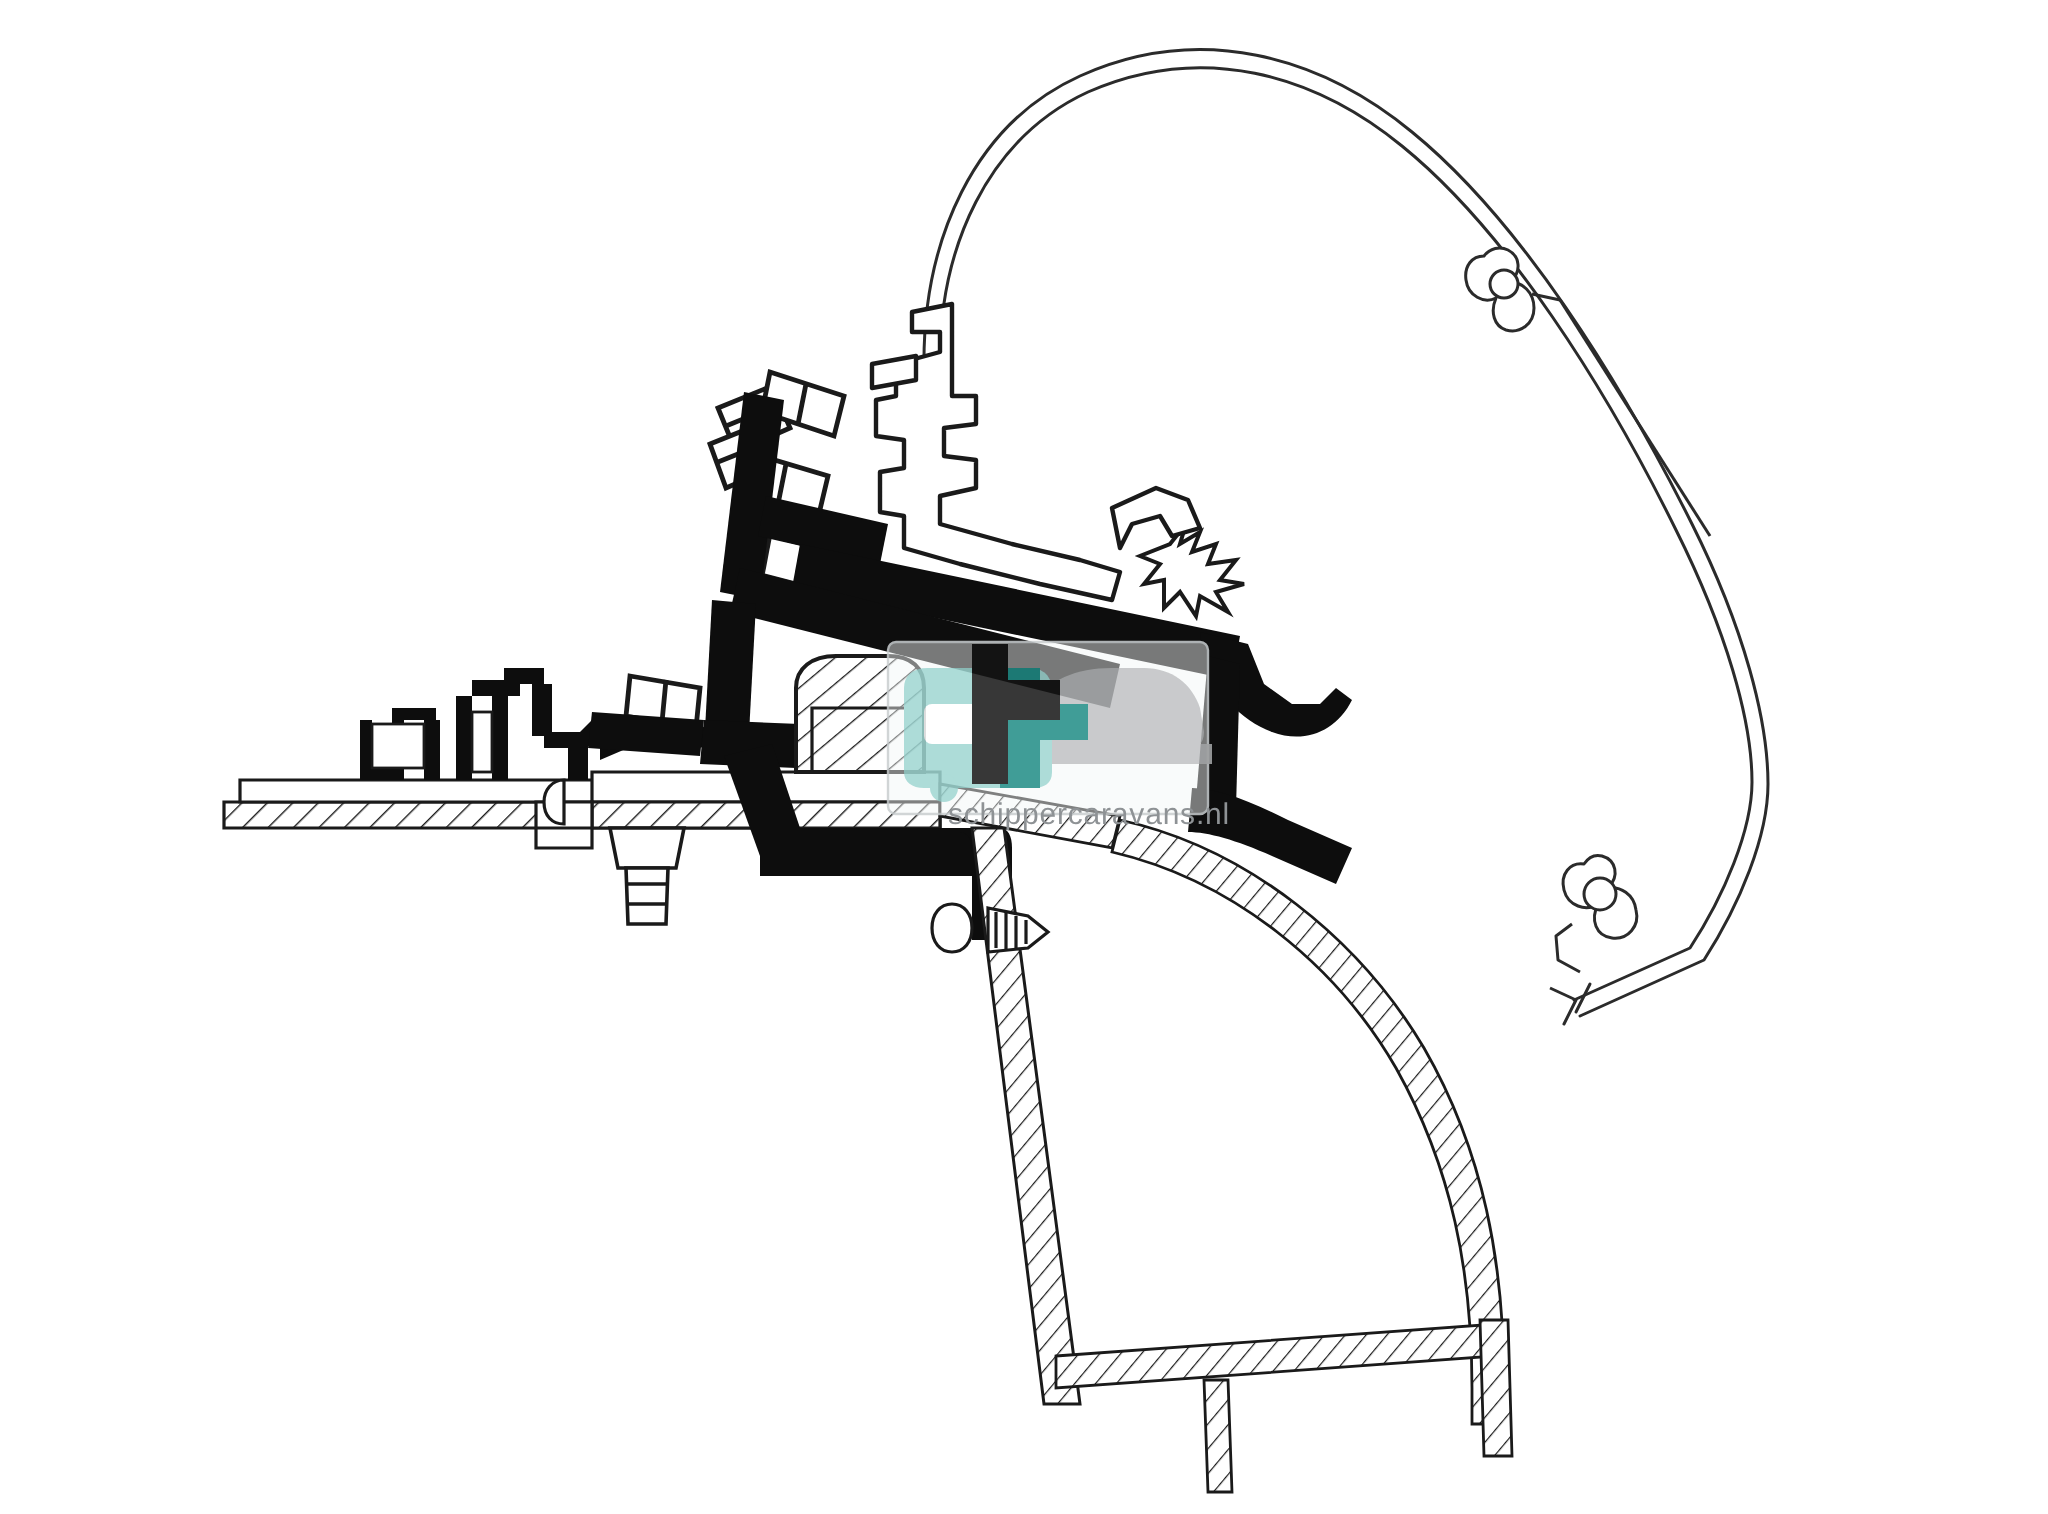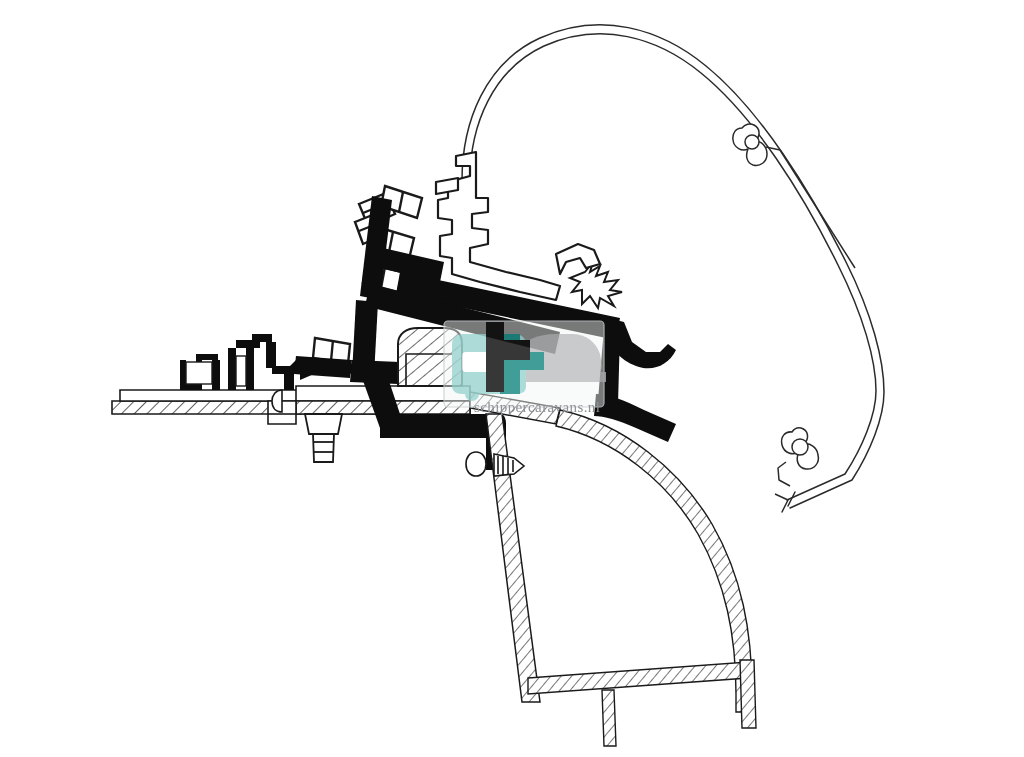--- a/index.html
+++ b/index.html
@@ -29,21 +29,21 @@
     left: 0;
     top: 0;
     width: 1024px;
     height: 757px;
     pointer-events: none;
   }
   .wm-text {
     position: absolute;
     left: 474px;
     top: 399px;
-    font-family: Liberation Serif, serif;
+    font-family: Liberation Sans, sans-serif;
     font-size: 15px;
     letter-spacing: 0.4px;
     color: #8e9295;
     white-space: nowrap;
   }
 </style>
 </head>
 <body>
 
 <div id="page">

